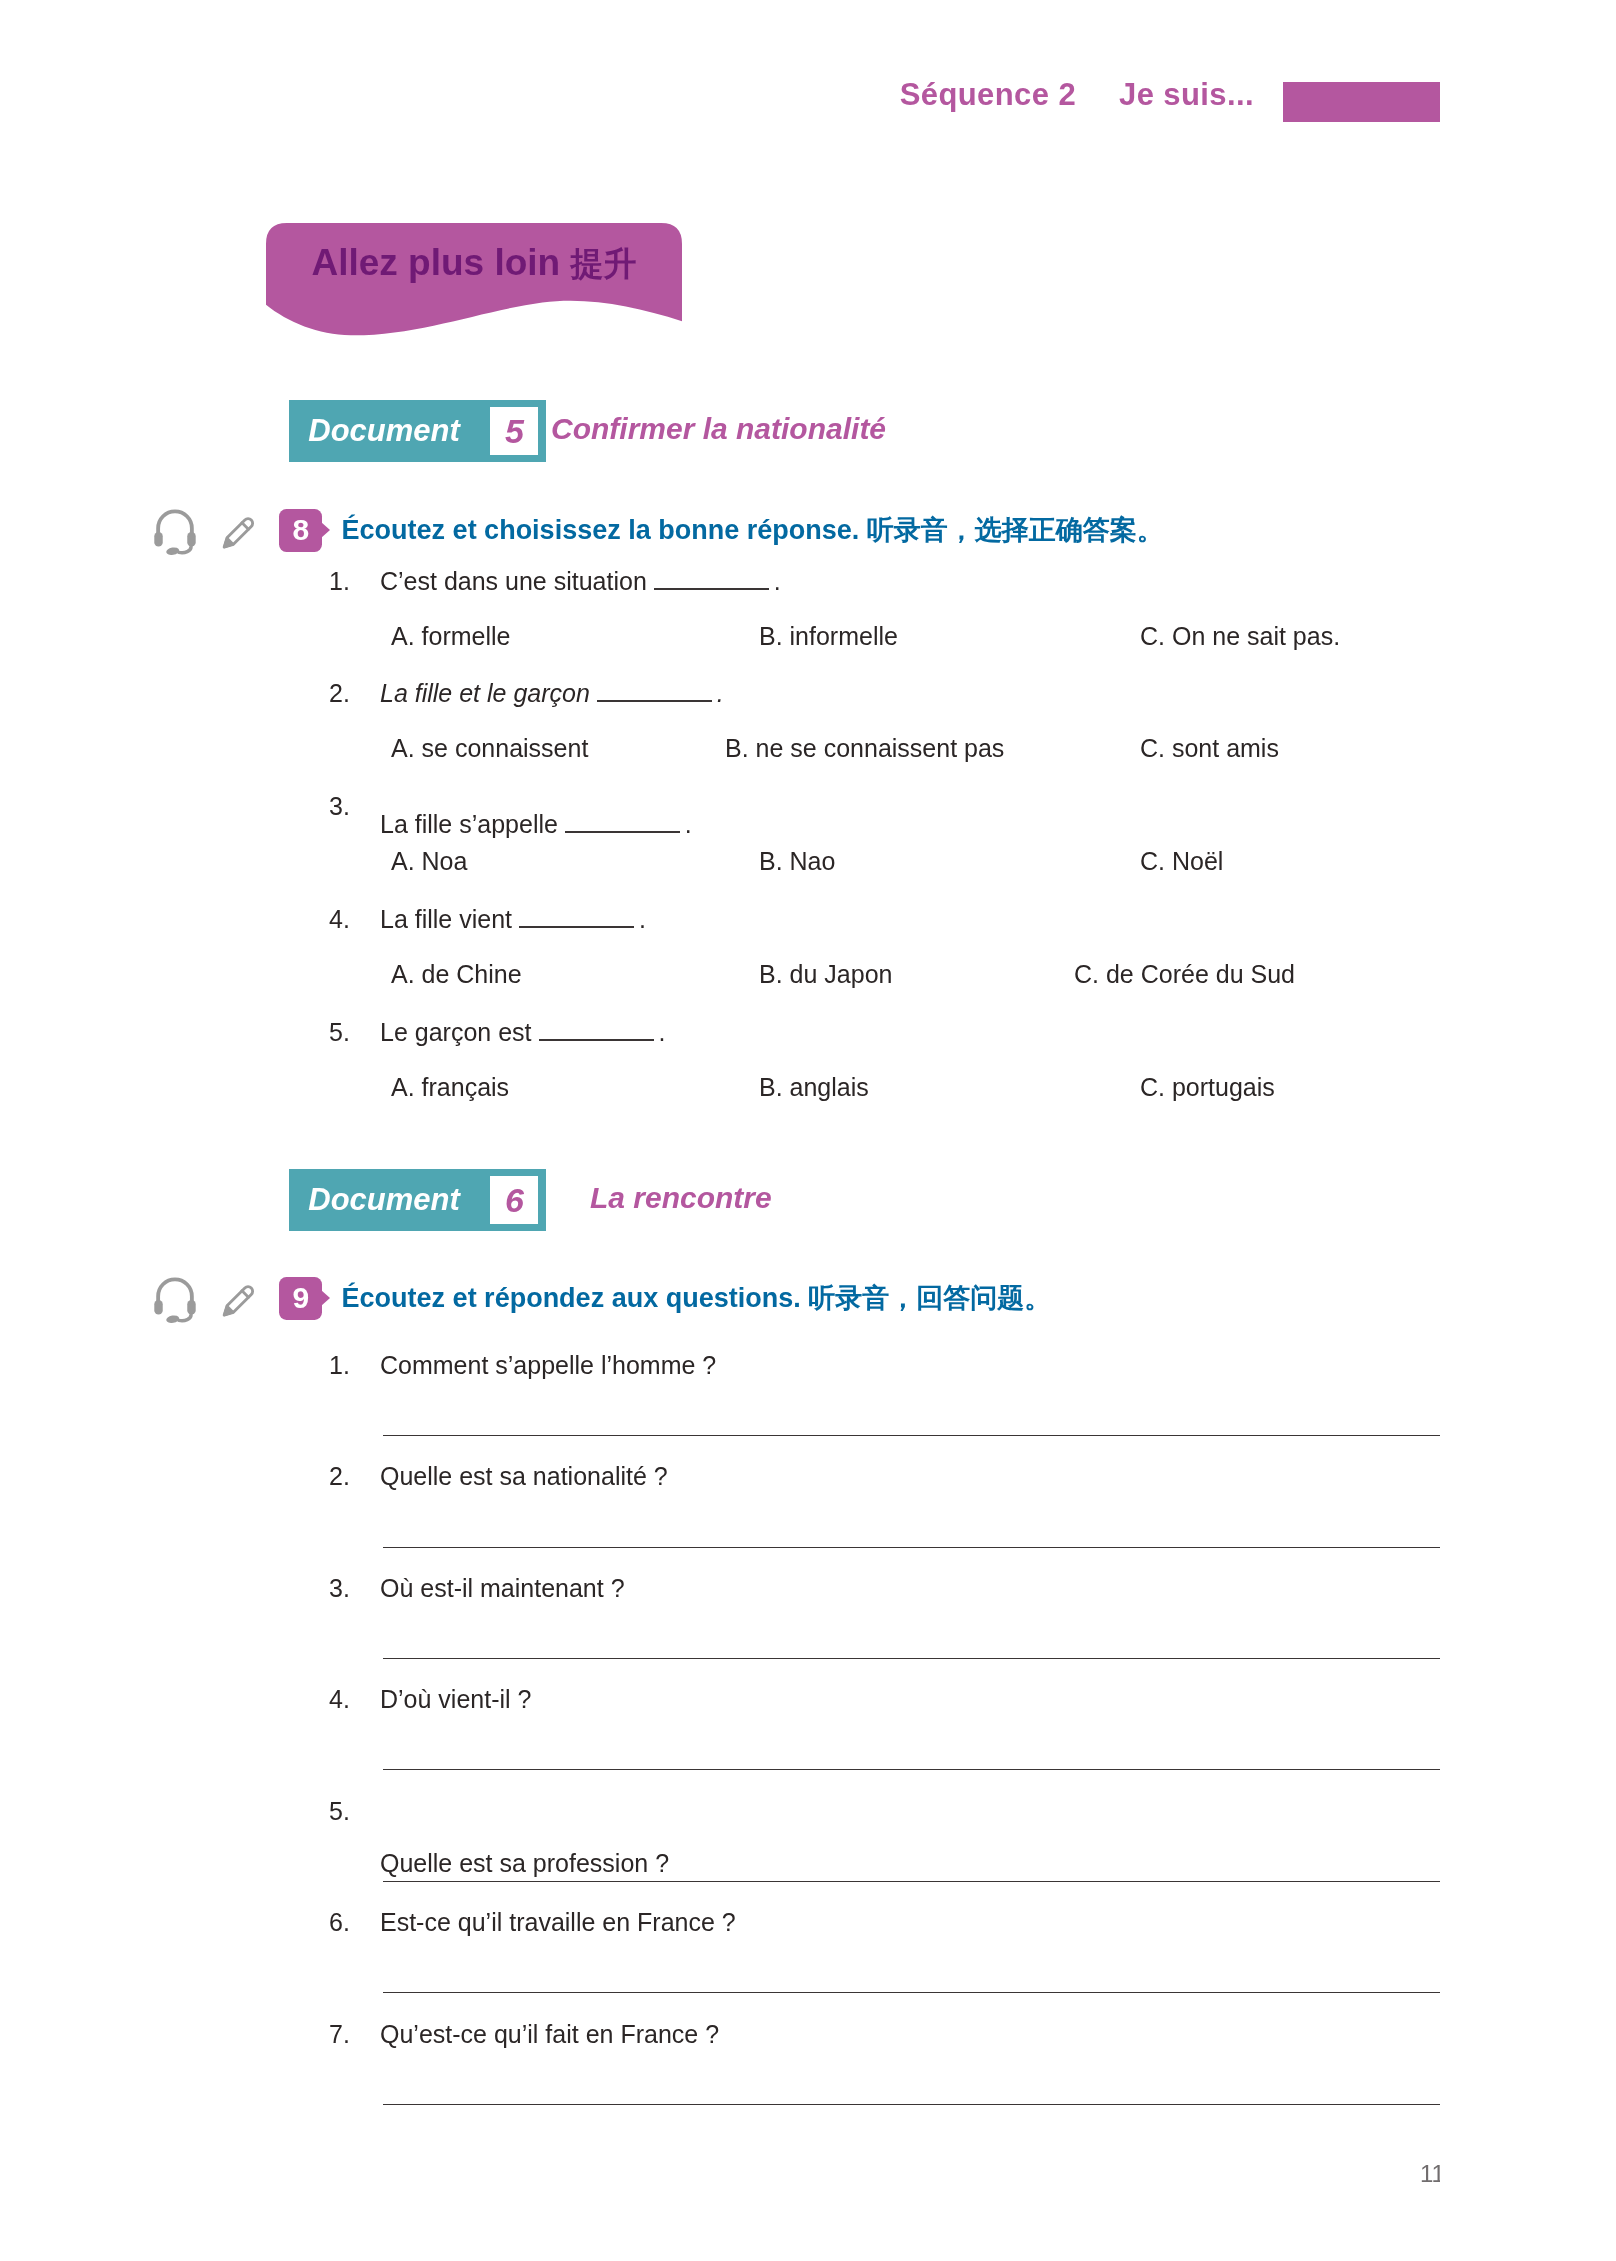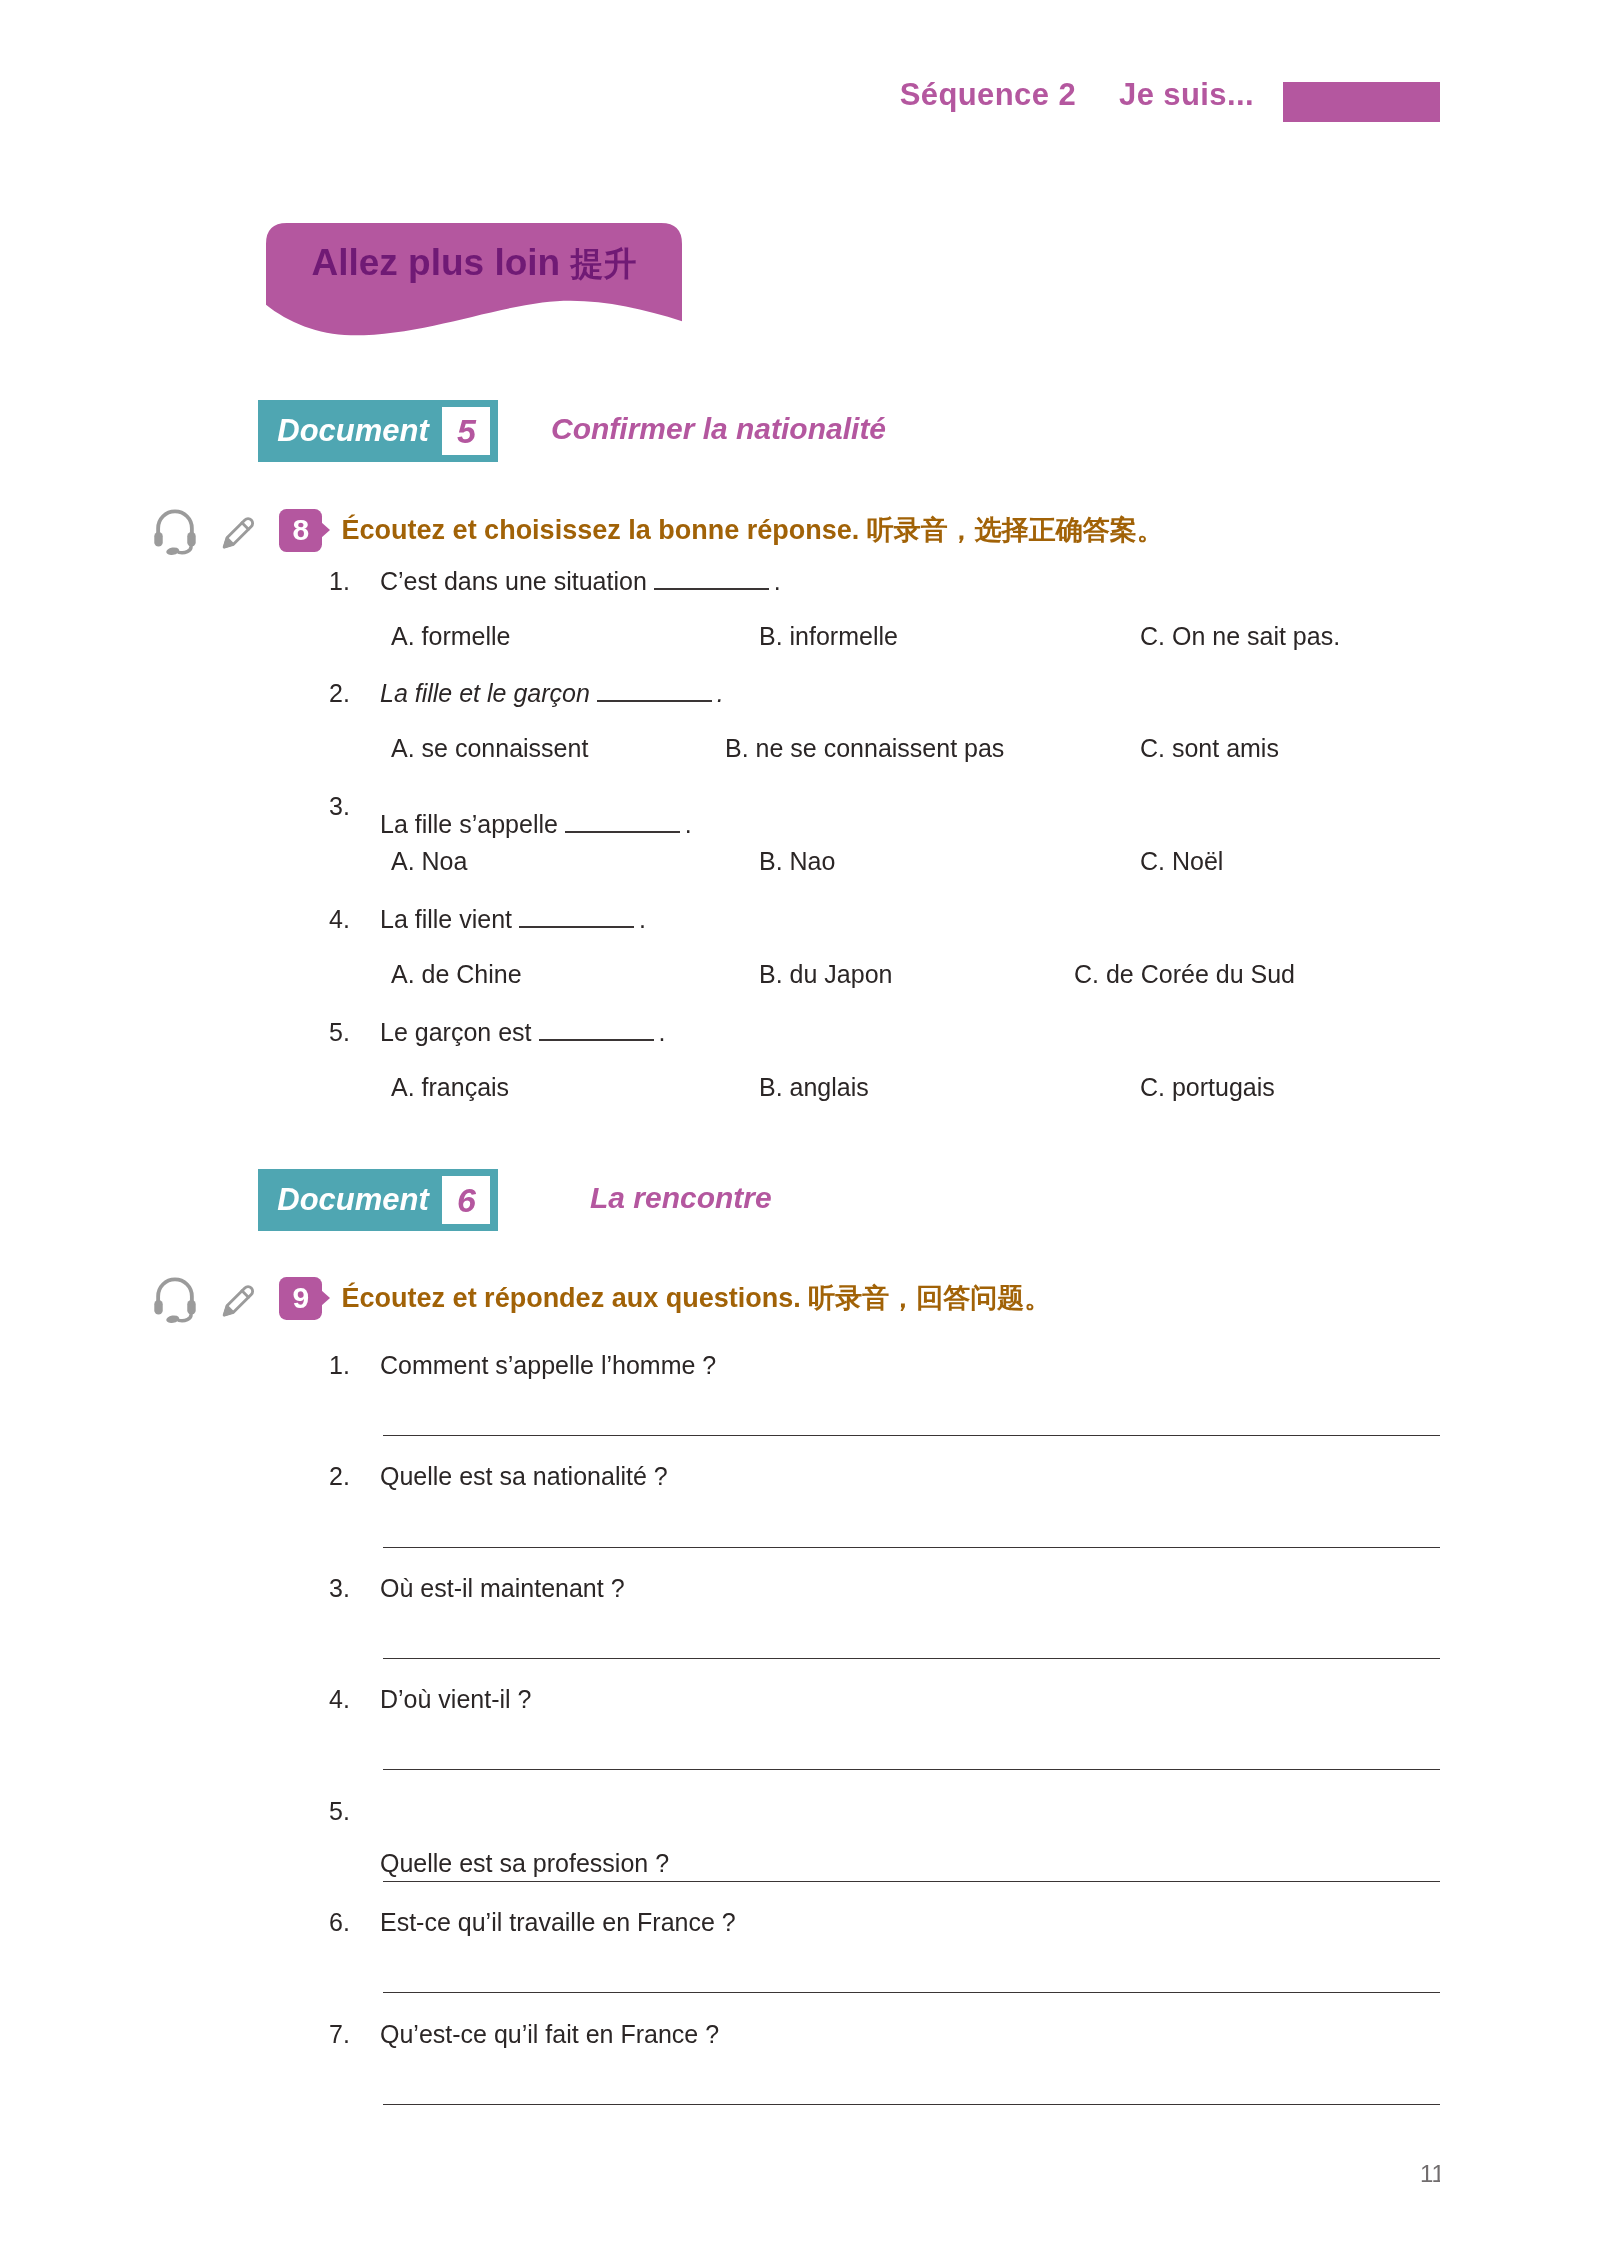--- a/index.html
+++ b/index.html
@@ -25,22 +25,22 @@
   
   .banner{position:absolute; left:266px; top:223px; width:416px; height:122px;}
   .banner svg{position:absolute; left:0; top:0;}
   .banner-text{
     position:absolute; left:0; right:0; top:19.3px; text-align:center;
     color:#701a75; font-size:37px; font-weight:800; white-space:nowrap;
   }
   .banner-text .zh{font-size:33px; font-weight:700;}
   
   .doc-label{
-    position:absolute; left:258px; height:62px; background:var(--teal);
-    display:flex; align-items:center; padding:0 7.4px 0 19.3px; gap:9px;
+    position:absolute; left:289px; height:62px; background:var(--teal);
+    display:flex; align-items:center; padding:0 7.4px 0 19.3px; gap:26px;
   }
   .doc-word{color:#fff; font-style:italic; font-weight:700; font-size:31px; padding-right:4.5px;}
   .doc-numbox{width:48px;height:48px;background:#fff;display:flex;align-items:center;justify-content:center;}
   .doc-num{color:var(--magenta); font-style:italic; font-weight:700; font-size:34px;}
   .doc-title{
     position:absolute; left:551px; color:var(--magenta);
     font-style:italic; font-weight:700; font-size:30px; white-space:nowrap;
   }
   
   .ex-row{position:absolute; left:152px; height:52px; display:flex; align-items:center;}
@@ -49,21 +49,21 @@
   .ex-badge{
     margin-left:22px; width:43px; height:43px; background:var(--magenta);
     border-radius:7.4px; color:#fff; font-weight:700; font-size:30px;
     display:flex; align-items:center; justify-content:center; position:relative;
   }
   .ex-badge::after{
     content:""; position:absolute; right:-8.2px; top:50%; transform:translateY(-50%);
     border-top:8.2px solid transparent; border-bottom:8.2px solid transparent;
     border-left:9.7px solid var(--magenta);
   }
-  .ex-text{margin-left:19.3px; font-size:27px; font-weight:700; color:#a16207; white-space:nowrap;}
+  .ex-text{margin-left:19.3px; font-size:27px; font-weight:700; color:#0369a1; white-space:nowrap;}
   
   .q-num{position:absolute; left:329px; font-size:25px; line-height:33px;}
   .q-text{position:absolute; left:380px; font-size:25px; line-height:33px; white-space:nowrap;}
   .blank{
     display:inline-block; width:115px; height:22px; margin:0 4.5px 0 7.4px;
     border-bottom:2.2px solid var(--line); vertical-align:baseline;
   }
   .opt{position:absolute; font-size:25px; line-height:33px; white-space:nowrap;}
   .answer-line{position:absolute; left:383px; width:1070px; height:0; border-top:1.5px solid var(--line);}
   .page-num{position:absolute; left:1420px; top:2160px; font-size:24px; color:var(--page_gray);}

